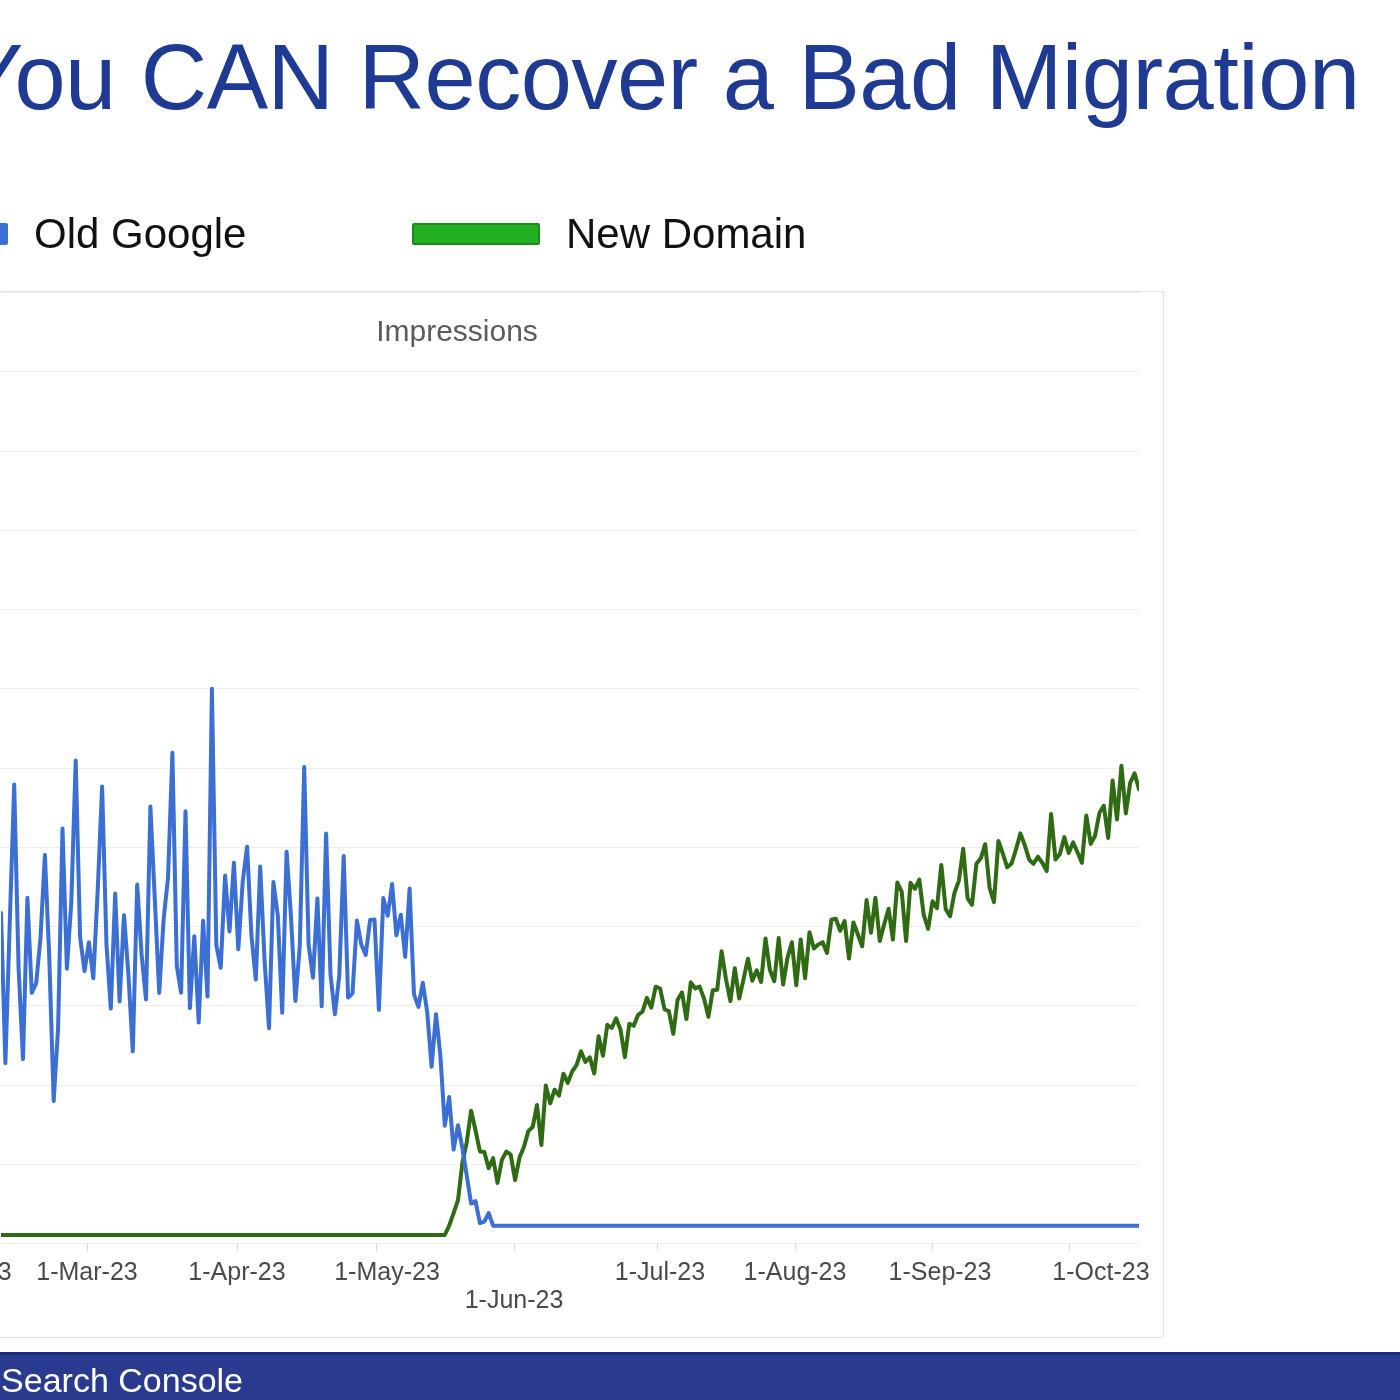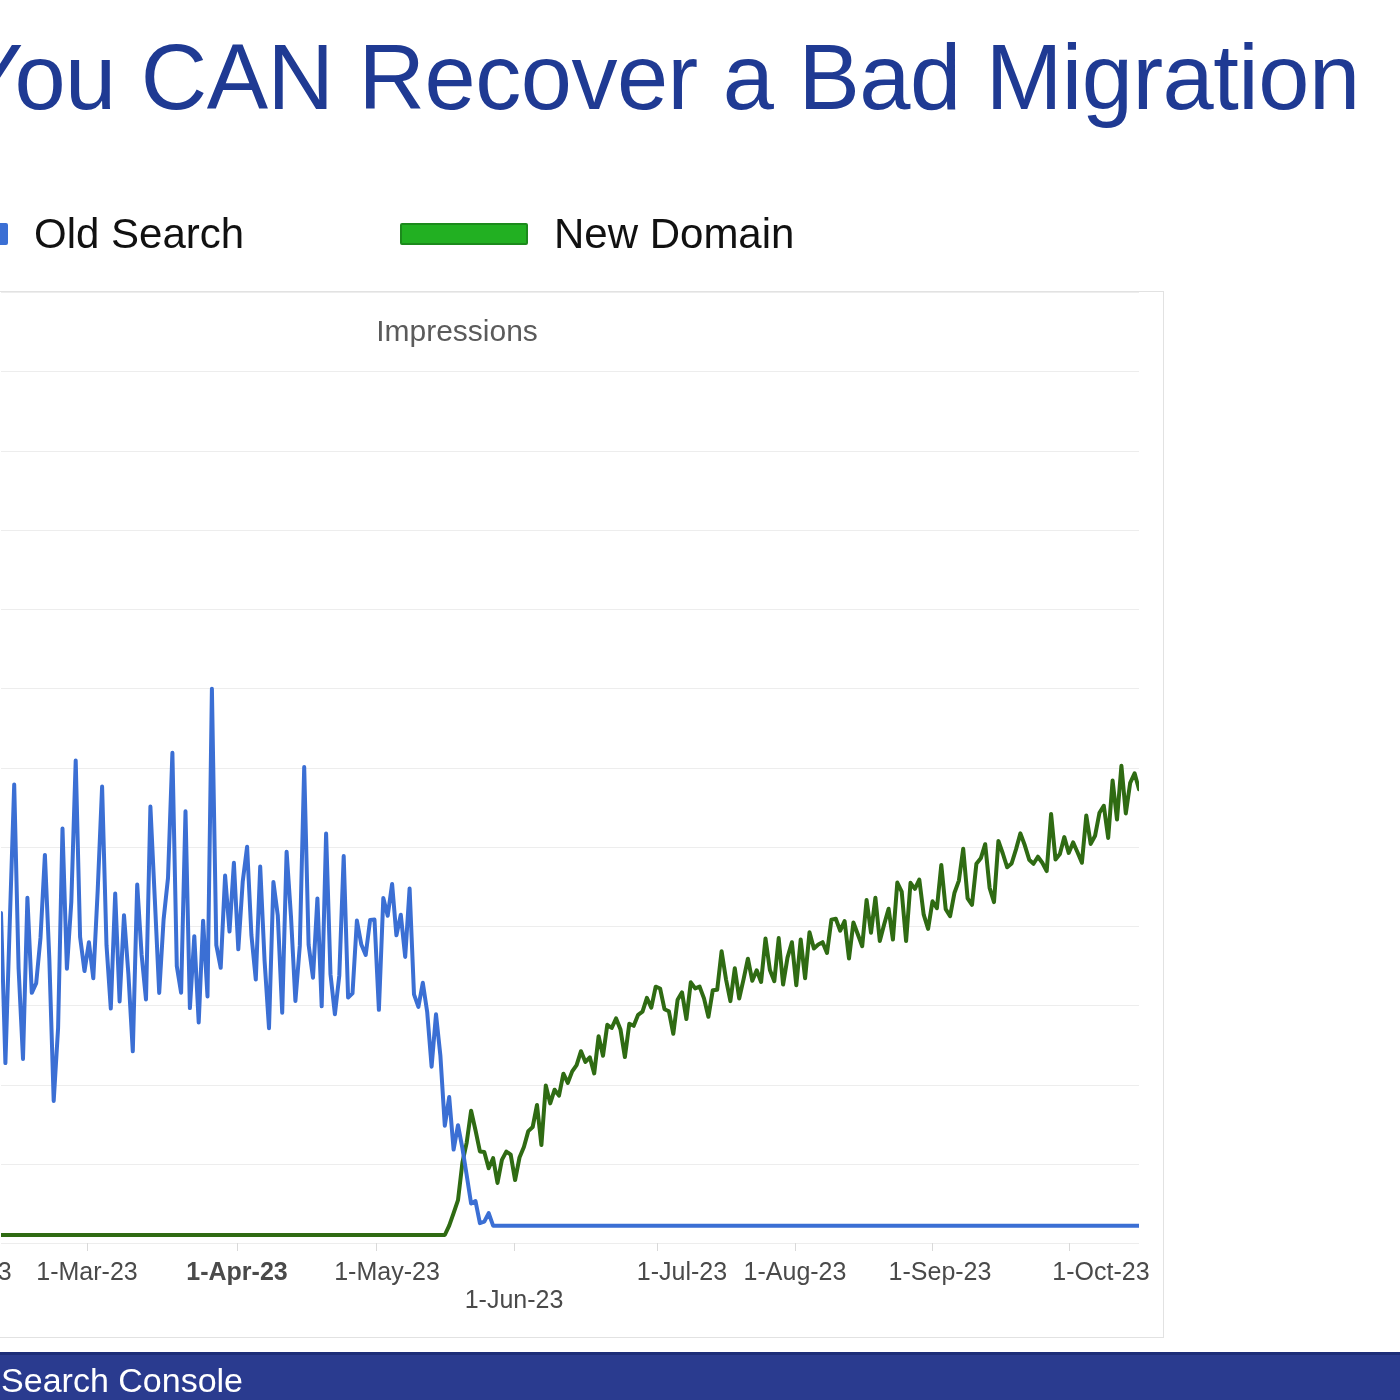--- a/index.html
+++ b/index.html
@@ -17,21 +17,21 @@
     font-family:"Liberation Sans",sans-serif;
   }
   
   #legend{
     position:absolute;left:-120px;top:206px;width:1300px;height:60px;
   }
   .legend-item{position:absolute;top:0;height:56px;display:flex;align-items:center;}
   .legend-swatch{width:128px;height:22px;border-radius:2px;margin-right:26px;}
   .legend-label{font-size:42px;color:#111111;white-space:nowrap;}
   #legend-old{left:0px;}
-  #legend-new{left:520px;}
+  #legend-new{left:532px;}
   
   #chart-panel{
     position:absolute;left:-250px;top:291px;width:1414px;height:1047px;
     background:#ffffff;border:1px solid #e2e2e2;box-sizing:border-box;
   }
   #chart-title{
     position:absolute;left:0;right:0;top:22px;text-align:center;
     font-size:30px;color:#5b5b5b;font-family:"Liberation Sans",sans-serif;
   }
   #plot{
@@ -62,21 +62,21 @@
   }
 </style>
 </head>
 <body>
 
 <div id="slide-title" style="color: rgb(31, 58, 147);">You CAN Recover a Bad Migration</div>
 
 <div id="legend">
   <div class="legend-item" id="legend-old">
     <span class="legend-swatch" style="background: rgb(59, 111, 212);"></span>
-    <span class="legend-label">Old Search</span>
+    <span class="legend-label">Old Google</span>
   </div>
   <div class="legend-item" id="legend-new">
     <span class="legend-swatch" style="background: rgb(34, 176, 34); border: 2px solid rgb(28, 138, 28); box-sizing: border-box;"></span>
     <span class="legend-label">New Domain</span>
   </div>
 </div>
 
 <div id="chart-panel">
 
   <div id="chart-title">Impressions</div>
@@ -101,27 +101,27 @@
       <polyline id="line-new" fill="none" stroke="#2f6b13" stroke-width="4" stroke-linejoin="round" stroke-linecap="round" points="0.0,943.0 4.4,943.0 8.8,943.0 13.2,943.0 17.6,943.0 22.0,943.0 26.4,943.0 30.8,943.0 35.2,943.0 39.5,943.0 43.9,943.0 48.3,943.0 52.7,943.0 57.1,943.0 61.5,943.0 65.9,943.0 70.3,943.0 74.7,943.0 79.1,943.0 83.5,943.0 87.9,943.0 92.3,943.0 96.7,943.0 101.1,943.0 105.5,943.0 109.8,943.0 114.2,943.0 118.6,943.0 123.0,943.0 127.4,943.0 131.8,943.0 136.2,943.0 140.6,943.0 145.0,943.0 149.4,943.0 153.8,943.0 158.2,943.0 162.6,943.0 167.0,943.0 171.4,943.0 175.8,943.0 180.1,943.0 184.5,943.0 188.9,943.0 193.3,943.0 197.7,943.0 202.1,943.0 206.5,943.0 210.9,943.0 215.3,943.0 219.7,943.0 224.1,943.0 228.5,943.0 232.9,943.0 237.3,943.0 241.7,943.0 246.1,943.0 250.4,943.0 254.8,943.0 259.2,943.0 263.6,943.0 268.0,943.0 272.4,943.0 276.8,943.0 281.2,943.0 285.6,943.0 290.0,943.0 294.4,943.0 298.8,943.0 303.2,943.0 307.6,943.0 312.0,943.0 316.4,943.0 320.7,943.0 325.1,943.0 329.5,943.0 333.9,943.0 338.3,943.0 342.7,943.0 347.1,943.0 351.5,943.0 355.9,943.0 360.3,943.0 364.7,943.0 369.1,943.0 373.5,943.0 377.9,943.0 382.3,943.0 386.7,943.0 391.1,943.0 395.4,943.0 399.8,943.0 404.2,943.0 408.6,943.0 413.0,943.0 417.4,943.0 421.8,943.0 426.2,943.0 430.6,943.0 435.0,943.0 439.4,943.0 443.8,943.0 448.2,933.7 452.6,921.2 457.0,908.2 461.4,870.7 465.7,850.6 470.1,818.7 474.5,838.2 478.9,859.4 483.3,859.9 487.7,876.3 492.1,866.2 496.5,891.0 500.9,867.9 505.3,859.6 509.7,862.7 514.1,888.1 518.5,865.5 522.9,855.0 527.3,839.1 531.7,835.0 536.0,813.0 540.4,853.1 544.8,793.4 549.2,811.4 553.6,797.7 558.0,803.6 562.4,781.7 566.8,790.9 571.2,779.4 575.6,773.1 580.0,759.2 584.4,769.9 588.8,765.3 593.2,781.4 597.6,744.3 602.0,763.8 606.3,732.8 610.7,736.0 615.1,726.4 619.5,737.6 623.9,765.1 628.3,731.7 632.7,733.8 637.1,722.8 641.5,719.6 645.9,705.8 650.3,715.7 654.7,694.7 659.1,696.5 663.5,717.2 667.9,719.3 672.3,741.8 676.6,707.7 681.0,700.4 685.4,727.1 689.8,690.3 694.2,696.4 698.6,694.6 703.0,706.4 707.4,724.8 711.8,698.2 716.2,697.8 720.6,659.3 725.0,687.3 729.4,709.1 733.8,676.3 738.2,706.5 742.6,687.1 746.9,666.7 751.3,688.8 755.7,678.3 760.1,690.0 764.5,646.4 768.9,678.1 773.3,689.2 777.7,646.1 782.1,692.6 786.5,665.6 790.9,650.2 795.3,693.3 799.7,647.5 804.1,686.3 808.5,640.3 812.9,656.5 817.3,652.5 821.6,650.2 826.0,661.0 830.4,627.7 834.8,626.8 839.2,638.7 843.6,629.1 848.0,666.6 852.4,630.4 856.8,642.3 861.2,654.2 865.6,607.9 870.0,640.7 874.4,605.7 878.8,649.1 883.2,632.3 887.6,616.7 891.9,647.6 896.3,590.6 900.7,599.6 905.1,649.1 909.5,590.8 913.9,596.9 918.3,587.6 922.7,622.7 927.1,636.9 931.5,609.2 935.9,616.2 940.3,572.9 944.7,617.1 949.1,624.2 953.5,600.7 957.9,588.6 962.2,556.7 966.6,606.3 971.0,612.8 975.4,571.8 979.8,566.3 984.2,552.2 988.6,595.8 993.0,610.1 997.4,549.0 1001.8,561.5 1006.2,575.3 1010.6,571.5 1015.0,557.4 1019.4,541.4 1023.8,553.3 1028.2,567.7 1032.5,571.8 1036.9,564.7 1041.3,570.7 1045.7,579.1 1050.1,521.9 1054.5,567.5 1058.9,561.9 1063.3,545.1 1067.7,560.9 1072.1,550.4 1076.5,560.2 1080.9,570.8 1085.3,523.5 1089.7,551.9 1094.1,543.7 1098.5,520.7 1102.8,513.8 1107.2,545.9 1111.6,488.5 1116.0,527.6 1120.4,473.8 1124.8,521.4 1129.2,490.8 1133.6,481.4 1138.0,497.2"></polyline>
       <polyline id="line-old" fill="none" stroke="#3b6fd4" stroke-width="4" stroke-linejoin="round" stroke-linecap="round" points="0.0,620.9 4.4,771.1 8.8,629.8 13.2,492.6 17.6,676.6 22.0,767.0 26.4,605.8 30.8,700.8 35.2,691.1 39.5,645.9 43.9,562.9 48.3,666.2 52.7,808.9 57.1,735.8 61.5,536.5 65.9,676.8 70.3,610.1 74.7,468.6 79.1,645.1 83.5,679.1 87.9,650.2 92.3,686.3 96.7,598.4 101.1,494.6 105.5,653.2 109.8,716.5 114.2,601.5 118.6,709.5 123.0,623.2 127.4,682.2 131.8,759.3 136.2,592.5 140.6,662.7 145.0,707.5 149.4,514.5 153.8,606.9 158.2,701.0 162.6,627.5 167.0,586.0 171.4,460.8 175.8,674.1 180.1,700.8 184.5,519.3 188.9,716.1 193.3,644.2 197.7,730.5 202.1,628.7 206.5,704.4 210.9,396.7 215.3,653.1 219.7,675.8 224.1,583.6 228.5,639.5 232.9,570.8 237.3,657.3 241.7,589.8 246.1,554.8 250.4,643.0 254.8,687.6 259.2,574.5 263.6,669.2 268.0,736.2 272.4,590.1 276.8,623.6 281.2,720.7 285.6,559.7 290.0,624.7 294.4,709.0 298.8,653.9 303.2,475.0 307.6,652.7 312.0,685.7 316.4,606.4 320.7,714.3 325.1,541.6 329.5,682.4 333.9,722.2 338.3,683.4 342.7,564.0 347.1,705.5 351.5,701.3 355.9,628.5 360.3,652.5 364.7,662.9 369.1,628.0 373.5,627.6 377.9,717.8 382.3,606.0 386.7,623.7 391.1,591.9 395.4,643.3 399.8,622.7 404.2,664.9 408.6,596.5 413.0,702.4 417.4,714.9 421.8,690.8 426.2,720.0 430.6,774.7 435.0,722.3 439.4,763.8 443.8,833.7 448.2,805.1 452.6,857.6 457.0,833.2 461.4,856.2 465.7,883.3 470.1,911.5 474.5,909.1 478.9,931.1 483.3,929.7 487.7,921.1 492.1,933.7 496.5,933.7 500.9,933.7 505.3,933.7 509.7,933.7 514.1,933.7 518.5,933.7 522.9,933.7 527.3,933.7 531.7,933.7 536.0,933.7 540.4,933.7 544.8,933.7 549.2,933.7 553.6,933.7 558.0,933.7 562.4,933.7 566.8,933.7 571.2,933.7 575.6,933.7 580.0,933.7 584.4,933.7 588.8,933.7 593.2,933.7 597.6,933.7 602.0,933.7 606.3,933.7 610.7,933.7 615.1,933.7 619.5,933.7 623.9,933.7 628.3,933.7 632.7,933.7 637.1,933.7 641.5,933.7 645.9,933.7 650.3,933.7 654.7,933.7 659.1,933.7 663.5,933.7 667.9,933.7 672.3,933.7 676.6,933.7 681.0,933.7 685.4,933.7 689.8,933.7 694.2,933.7 698.6,933.7 703.0,933.7 707.4,933.7 711.8,933.7 716.2,933.7 720.6,933.7 725.0,933.7 729.4,933.7 733.8,933.7 738.2,933.7 742.6,933.7 746.9,933.7 751.3,933.7 755.7,933.7 760.1,933.7 764.5,933.7 768.9,933.7 773.3,933.7 777.7,933.7 782.1,933.7 786.5,933.7 790.9,933.7 795.3,933.7 799.7,933.7 804.1,933.7 808.5,933.7 812.9,933.7 817.3,933.7 821.6,933.7 826.0,933.7 830.4,933.7 834.8,933.7 839.2,933.7 843.6,933.7 848.0,933.7 852.4,933.7 856.8,933.7 861.2,933.7 865.6,933.7 870.0,933.7 874.4,933.7 878.8,933.7 883.2,933.7 887.6,933.7 891.9,933.7 896.3,933.7 900.7,933.7 905.1,933.7 909.5,933.7 913.9,933.7 918.3,933.7 922.7,933.7 927.1,933.7 931.5,933.7 935.9,933.7 940.3,933.7 944.7,933.7 949.1,933.7 953.5,933.7 957.9,933.7 962.2,933.7 966.6,933.7 971.0,933.7 975.4,933.7 979.8,933.7 984.2,933.7 988.6,933.7 993.0,933.7 997.4,933.7 1001.8,933.7 1006.2,933.7 1010.6,933.7 1015.0,933.7 1019.4,933.7 1023.8,933.7 1028.2,933.7 1032.5,933.7 1036.9,933.7 1041.3,933.7 1045.7,933.7 1050.1,933.7 1054.5,933.7 1058.9,933.7 1063.3,933.7 1067.7,933.7 1072.1,933.7 1076.5,933.7 1080.9,933.7 1085.3,933.7 1089.7,933.7 1094.1,933.7 1098.5,933.7 1102.8,933.7 1107.2,933.7 1111.6,933.7 1116.0,933.7 1120.4,933.7 1124.8,933.7 1129.2,933.7 1133.6,933.7 1138.0,933.7"></polyline>
     </svg>
   </div>
 
   <div id="x-axis">
       <div class="xlabel" style="left: -40px;">1-Feb-23</div>
       <div class="xtick" style="left: 86px;"></div>
       <div class="xlabel" style="left: 86px;">1-Mar-23</div>
       <div class="xtick" style="left: 236px;"></div>
-      <div class="xlabel" style="left: 236px; font-weight: bold;">1-Apr-23</div>
+      <div class="xlabel" style="left: 236px;">1-Apr-23</div>
       <div class="xtick" style="left: 375px;"></div>
       <div class="xlabel" style="left: 386px;">1-May-23</div>
       <div class="xtick" style="left: 513px;"></div>
       <div class="xlabel" style="left: 513px; margin-top: 28px;">1-Jun-23</div>
       <div class="xtick" style="left: 656px;"></div>
-      <div class="xlabel" style="left: 681px; text-align: right;">1-Jul-23</div>
+      <div class="xlabel" style="left: 659px; text-align: right;">1-Jul-23</div>
       <div class="xtick" style="left: 794px;"></div>
       <div class="xlabel" style="left: 794px;">1-Aug-23</div>
       <div class="xtick" style="left: 931px;"></div>
       <div class="xlabel" style="left: 939px;">1-Sep-23</div>
       <div class="xtick" style="left: 1068px;"></div>
       <div class="xlabel" style="left: 1068px; margin-left: 32px;">1-Oct-23</div>
     </div>
 
 </div>
 

